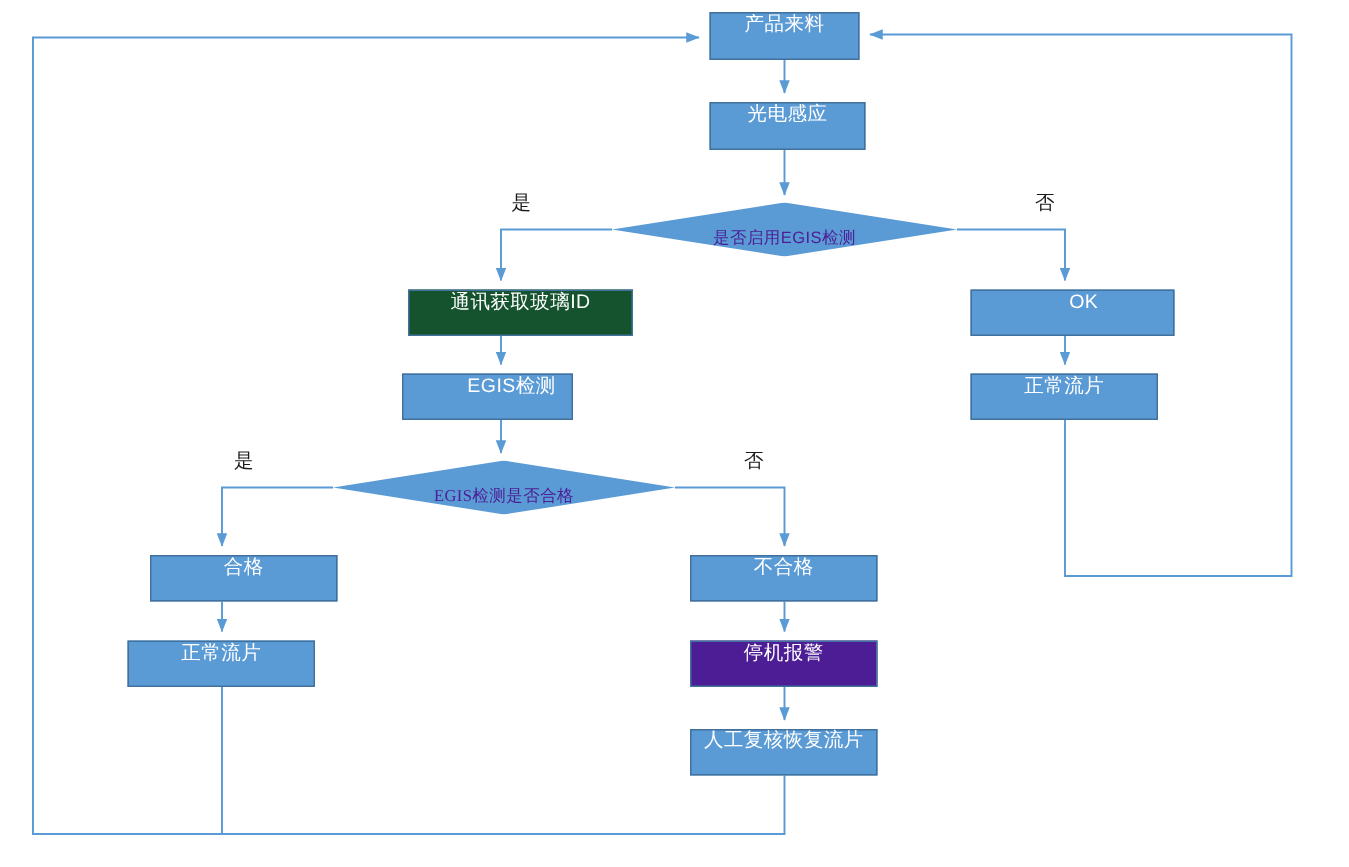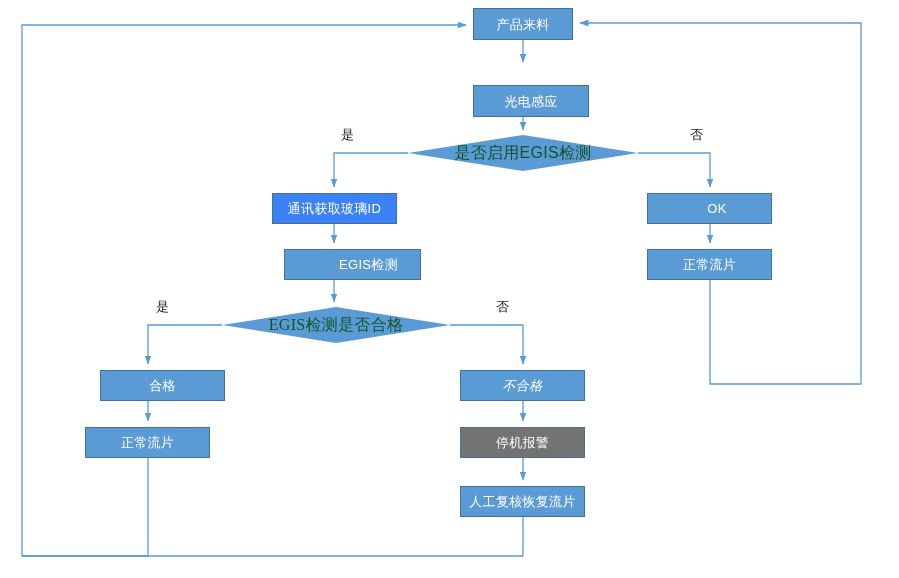--- a/index.html
+++ b/index.html
@@ -23,21 +23,20 @@
     left: 0;
     top: 0;
     width: 899px;
     height: 578px;
     pointer-events: none;
   }
   .node {
     position: absolute;
     box-sizing: border-box;
     display: flex;
-    align-items: center;
     justify-content: center;
     color: #ffffff;
     font-size: 13px;
     line-height: 1;
     letter-spacing: 0.3px;
     white-space: nowrap;
     user-select: none;
   }
   .node.process {
     background: #5B9BD5;
@@ -50,22 +49,23 @@
   .node.decision .dshape {
     position: absolute;
     left: 0;
     top: 0;
     width: 100%;
     height: 100%;
   }
   .node.decision .dlabel {
     position: relative;
     z-index: 2;
-    color: #14532d;
-    font-size: 16px;
+    color: #4c1d95;
+    font-size: 11px;
+    margin-top: 19px;
   }
   .edge-label {
     position: absolute;
     color: #1a1a1a;
     font-size: 13px;
     line-height: 1;
     white-space: nowrap;
     user-select: none;
   }
 </style>
@@ -96,60 +96,60 @@
         <path d="M148,458 L148,556 L22,556 L22,25 L466,25" stroke="#5B9BD5" marker-end="url(#arrowhead)"></path>
         <path d="M523,517 L523,556 L22,556" stroke="#5B9BD5"></path>
         <path d="M710,280 L710,384 L861,384 L861,23 L580,23" stroke="#5B9BD5" marker-end="url(#arrowhead)"></path>
       </g>
   </svg>
 
   <div id="nodes-layer">
       <div class="node process" style="left: 473px; top: 8px; width: 100px; height: 32px; background: rgb(91, 155, 213); border-color: rgb(65, 113, 156);">
         <span>产品来料</span>
       </div>
-      <div class="node process" style="left: 473px; top: 68px; width: 116px; height: 32px; background: rgb(91, 155, 213); border-color: rgb(65, 113, 156); margin-top: 17px;">
+      <div class="node process" style="left: 473px; top: 68px; width: 104px; height: 32px; background: rgb(91, 155, 213); border-color: rgb(65, 113, 156);">
         <span>光电感应</span>
       </div>
       <div class="node decision" style="left: 408px; top: 135px; width: 230px; height: 36px;">
         <svg class="dshape" viewBox="0 0 230 36" preserveAspectRatio="none">
           <polygon points="115,0 230,18 115,36 0,18" fill="#5B9BD5"></polygon>
         </svg>
         <span class="dlabel">是否启用EGIS检测</span>
       </div>
-      <div class="node process" style="left: 272px; top: 193px; width: 125px; height: 31px; background: #3b82f6; border-color: rgb(65, 113, 156);">
+      <div class="node process" style="left: 272px; top: 193px; width: 150px; height: 31px; background: #14532d; border-color: rgb(65, 113, 156);">
         <span>通讯获取玻璃ID</span>
       </div>
-      <div class="node process" style="left: 284px; top: 249px; width: 137px; height: 31px; background: rgb(91, 155, 213); border-color: rgb(65, 113, 156); padding-left: 32px;">
+      <div class="node process" style="left: 268px; top: 249px; width: 114px; height: 31px; background: rgb(91, 155, 213); border-color: rgb(65, 113, 156); padding-left: 32px;">
         <span>EGIS检测</span>
       </div>
-      <div class="node process" style="left: 647px; top: 193px; width: 125px; height: 31px; background: rgb(91, 155, 213); border-color: rgb(65, 113, 156); padding-left: 15px;">
+      <div class="node process" style="left: 647px; top: 193px; width: 136px; height: 31px; background: rgb(91, 155, 213); border-color: rgb(65, 113, 156); padding-left: 15px;">
         <span>OK</span>
       </div>
       <div class="node process" style="left: 647px; top: 249px; width: 125px; height: 31px; background: rgb(91, 155, 213); border-color: rgb(65, 113, 156);">
         <span>正常流片</span>
       </div>
       <div class="node decision" style="left: 222px; top: 307px; width: 228px; height: 36px; font-family: Liberation Serif, serif;">
         <svg class="dshape" viewBox="0 0 228 36" preserveAspectRatio="none">
           <polygon points="114,0 228,18 114,36 0,18" fill="#5B9BD5"></polygon>
         </svg>
         <span class="dlabel">EGIS检测是否合格</span>
       </div>
       <div class="node process" style="left: 85px; top: 370px; width: 125px; height: 31px; background: rgb(91, 155, 213); border-color: rgb(65, 113, 156); margin-left: 15px;">
         <span>合格</span>
       </div>
       <div class="node process" style="left: 85px; top: 427px; width: 125px; height: 31px; background: rgb(91, 155, 213); border-color: rgb(65, 113, 156);">
         <span>正常流片</span>
       </div>
-      <div class="node process" style="left: 460px; top: 370px; width: 125px; height: 31px; background: rgb(91, 155, 213); border-color: rgb(65, 113, 156); font-style: italic;">
+      <div class="node process" style="left: 460px; top: 370px; width: 125px; height: 31px; background: rgb(91, 155, 213); border-color: rgb(65, 113, 156);">
         <span>不合格</span>
       </div>
-      <div class="node process" style="left: 460px; top: 427px; width: 125px; height: 31px; background: #737373; border-color: rgb(65, 113, 156);">
+      <div class="node process" style="left: 460px; top: 427px; width: 125px; height: 31px; background: #4c1d95; border-color: rgb(65, 113, 156);">
         <span>停机报警</span>
       </div>
-      <div class="node process" style="left: 460px; top: 486px; width: 125px; height: 31px; background: rgb(91, 155, 213); border-color: rgb(65, 113, 156);">
+      <div class="node process" style="left: 460px; top: 486px; width: 125px; height: 31px; background: rgb(91, 155, 213); border-color: rgb(65, 113, 156); font-family: Liberation Mono, monospace;">
         <span>人工复核恢复流片</span>
       </div>
     </div>
   <div id="labels-layer">
       <div class="edge-label" style="left: 341px; top: 128px; color: rgb(26, 26, 26);">是</div>
       <div class="edge-label" style="left: 690px; top: 128px; color: rgb(26, 26, 26);">否</div>
       <div class="edge-label" style="left: 156px; top: 300px; color: rgb(26, 26, 26);">是</div>
       <div class="edge-label" style="left: 496px; top: 300px; color: rgb(26, 26, 26);">否</div>
     </div>
 

